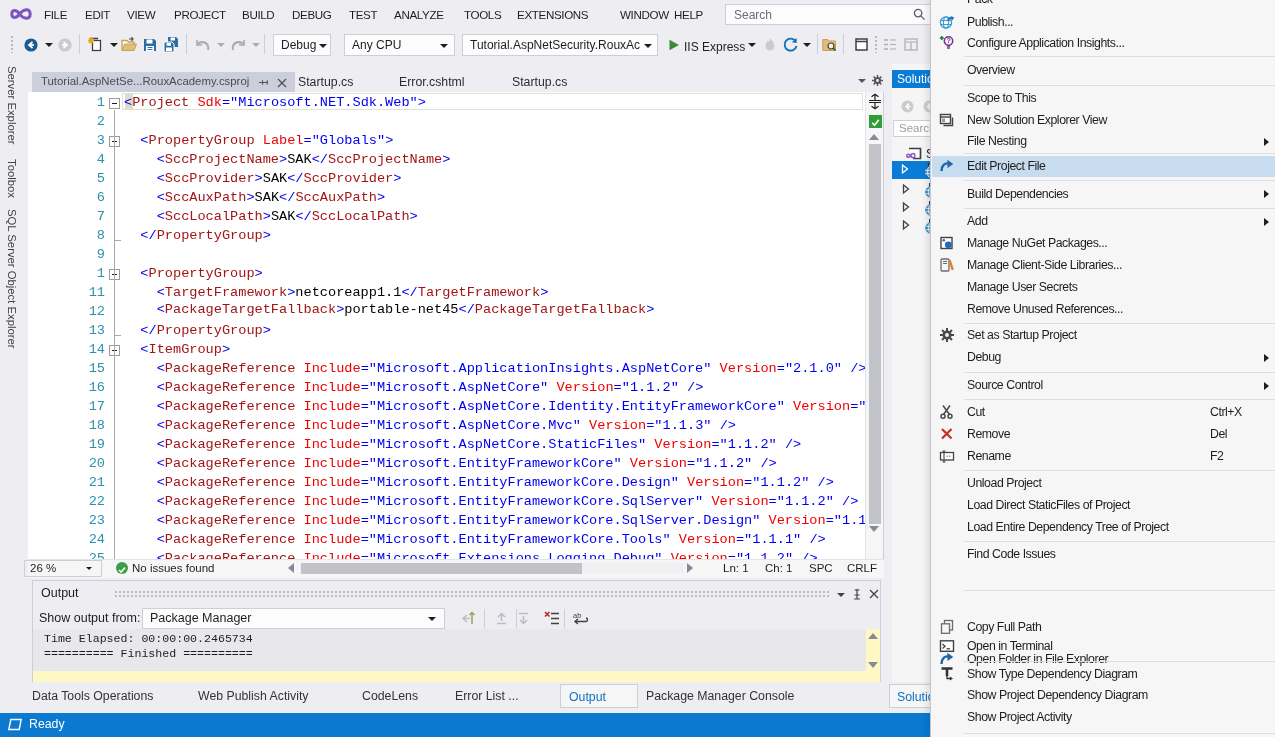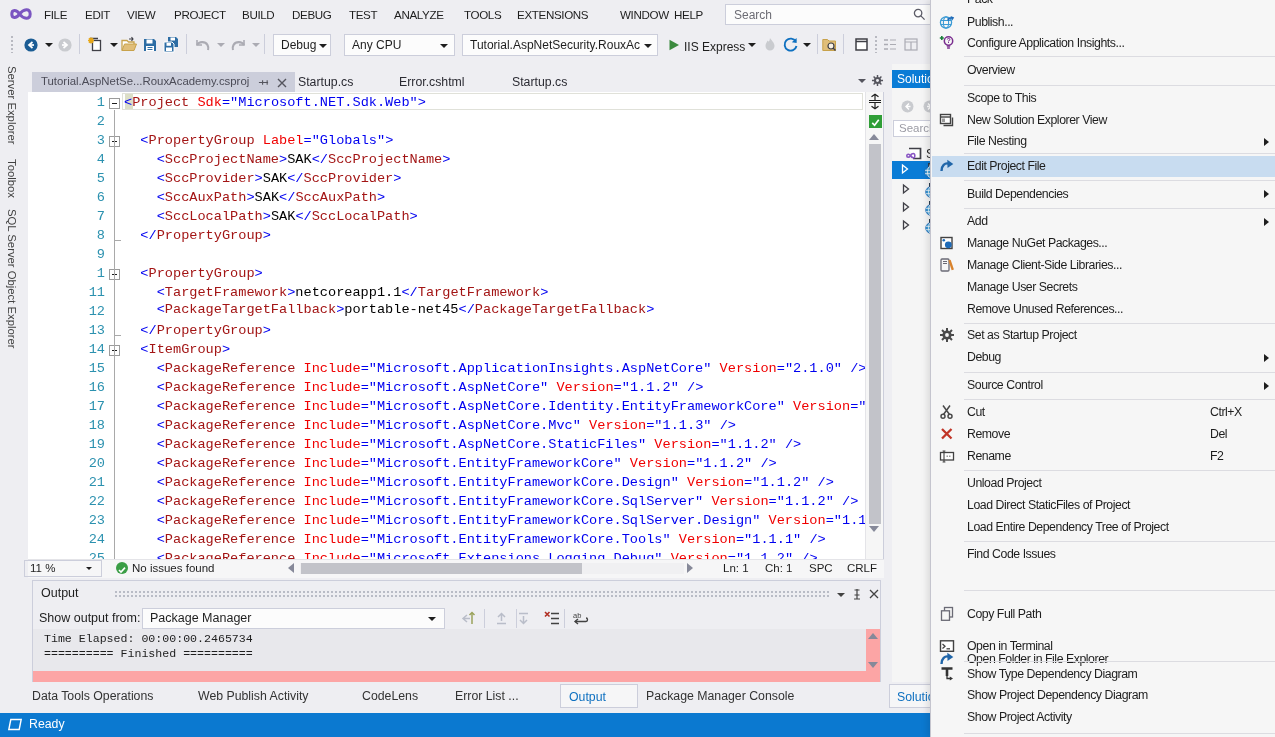--- a/index.html
+++ b/index.html
@@ -38,21 +38,21 @@
 .st{font-size:11.5px;color:#1E1E1E}
 .abs{position:absolute}
 #sidebar{left:0;top:64px;width:28px;height:646px;background:#EEEEF2}
 .vtab{left:6px;writing-mode:vertical-rl;font-size:11.3px;color:#414141;letter-spacing:0px}
 #sepanel{left:892px;top:64px;width:383px;height:646px;background:#F5F5F5}
 #setitle{left:0;top:6px;width:383px;height:18px;background:#0A7CD6;color:#fff;font-size:12px;padding:2px 0 0 5px}
 #sesearch{left:1px;top:56px;width:200px;height:17px;background:#fff;border:1px solid #CCCEDB;color:#9B9BA4;font-size:11.5px;padding:1px 0 0 5px}
 #serow{left:0;top:97px;width:383px;height:18px;background:#0A7CD6}
 #output{left:32px;top:580px;width:849px;height:104px;background:#EEEEF2;border:1px solid #CCCEDB;font-size:12.5px}
 #ocombo{left:109px;top:27px;width:303px;height:21px;background:#FCFCFC;border:1px solid #CCCEDB;color:#1E1E1E;font-size:12.5px}
-#otext{left:0;top:48px;width:847px;height:54px;background:#fca5a5}
+#otext{left:0;top:48px;width:847px;height:54px;background:#fef9c3}
 .oline{left:11px;font-family:"Liberation Mono",monospace;font-size:11.6px;color:#1E1E1E;white-space:pre}
 #footbg{left:0;top:682px;width:1275px;height:31px;background:#EEEEF2}
 .ftab{top:689px;font-size:12.3px;color:#333}
 #ftactive{left:560px;top:684px;width:78px;height:24px;background:#F6F6F7;border:1px solid #CCCEDB;color:#0E70C0;font-size:12.3px;padding:5px 0 0 8px}
 #ftsol{left:889px;top:684px;width:120px;height:24px;background:#F6F6F7;border:1px solid #CCCEDB;color:#0E70C0;font-size:12.3px;padding:5px 0 0 7px;overflow:hidden;white-space:nowrap}
 #statusbar{left:0;top:713px;width:1275px;height:24px;background:#0B79D0;color:#fff;font-size:12.3px}
 #cmenu{left:930px;top:0;width:345px;height:737px;background:#F6F6F6;border-left:1px solid #C5C5CE;box-shadow:-3px 0 6px rgba(0,0,0,0.10)}
 .mi{left:1px;width:344px;height:21px;font-size:12.3px;letter-spacing:-0.45px;color:#1E1E1E}
 .mi.hl{background:#C8DCF0}
 .mic{left:7px;top:2px;width:16px;height:16px}
@@ -294,21 +294,21 @@
 <div class="sarr" style="left:3px;top:42px">
       <div class="up"></div>
     </div>
 <div id="vthumb"></div>
 <div class="sarr" style="left:3px;top:434px">
       <div class="dn"></div>
     </div>
 </div>
 <div id="estripbg"></div>
 <div style="left:24px;top:560px;width:78px;height:17px;border:1px solid #CCCEDB" class="abs"></div>
-<span class="st" style="left:30px;top:562px">11 %</span>
+<span class="st" style="left:30px;top:562px">26 %</span>
 <span class="caret" style="left:86px;top:567px;border-top-width:3.5px;border-left-width:3.5px;border-right-width:3.5px"></span>
 <div class="abs" style="left:116px;top:562px;width:12px;height:12px;border-radius:6px;background:#3B9E46"><svg width="12" height="12" viewBox="0 0 12 12">
       <path d="M3 6 L5 8 L9 3.6" stroke="#fff" stroke-width="1.6" fill="none"></path>
     </svg></div>
 <span class="st" style="left:132px;top:562px">No issues found</span>
 <div class="harr" style="left:288px;top:563px">
     <div class="lt"></div>
   </div>
 <div class="abs" style="left:300px;top:563px;width:384px;height:11px;background:#F0F0F2"></div>
 <div class="abs" style="left:301px;top:563px;width:281px;height:11px;background:#C2C3C9"></div>
@@ -600,21 +600,21 @@
     </div>
 <div class="mi" style="top:495.0px">
       <span class="mtx">Load Direct StaticFiles of Project</span>
     </div>
 <div class="mi" style="top:516.8px">
       <span class="mtx">Load Entire Dependency Tree of Project</span>
     </div>
 <div class="mi" style="top:543.7px">
       <span class="mtx">Find Code Issues</span>
     </div>
-<div class="mi" style="top:604px">
+<div class="mi" style="top:617px">
       <span class="mic">
         <svg width="16" height="16" viewBox="0 0 16 16">
           <rect x="5.5" y="1.5" width="8" height="9.5" fill="none" stroke="#6A6A75" stroke-width="1.3"></rect>
           <rect x="2.5" y="4.8" width="8" height="9.5" fill="#F6F6F6" stroke="#6A6A75" stroke-width="1.3"></rect>
         </svg>
       </span>
       <span class="mtx">Copy Full Path</span>
     </div>
 <div class="mi" style="top:649px">
       <span class="mic">

